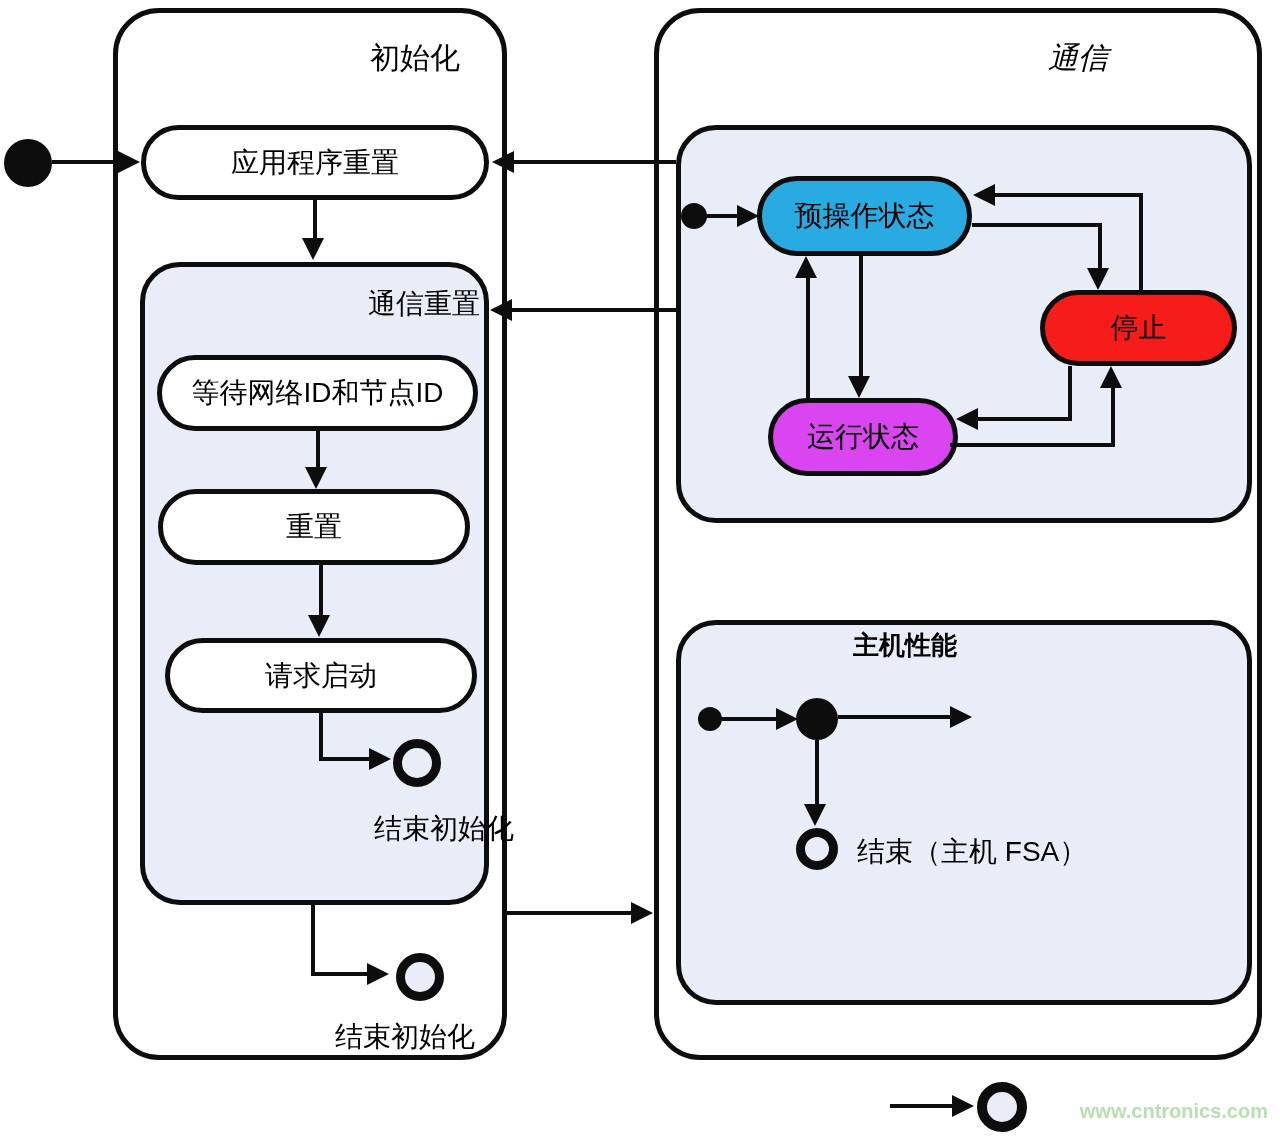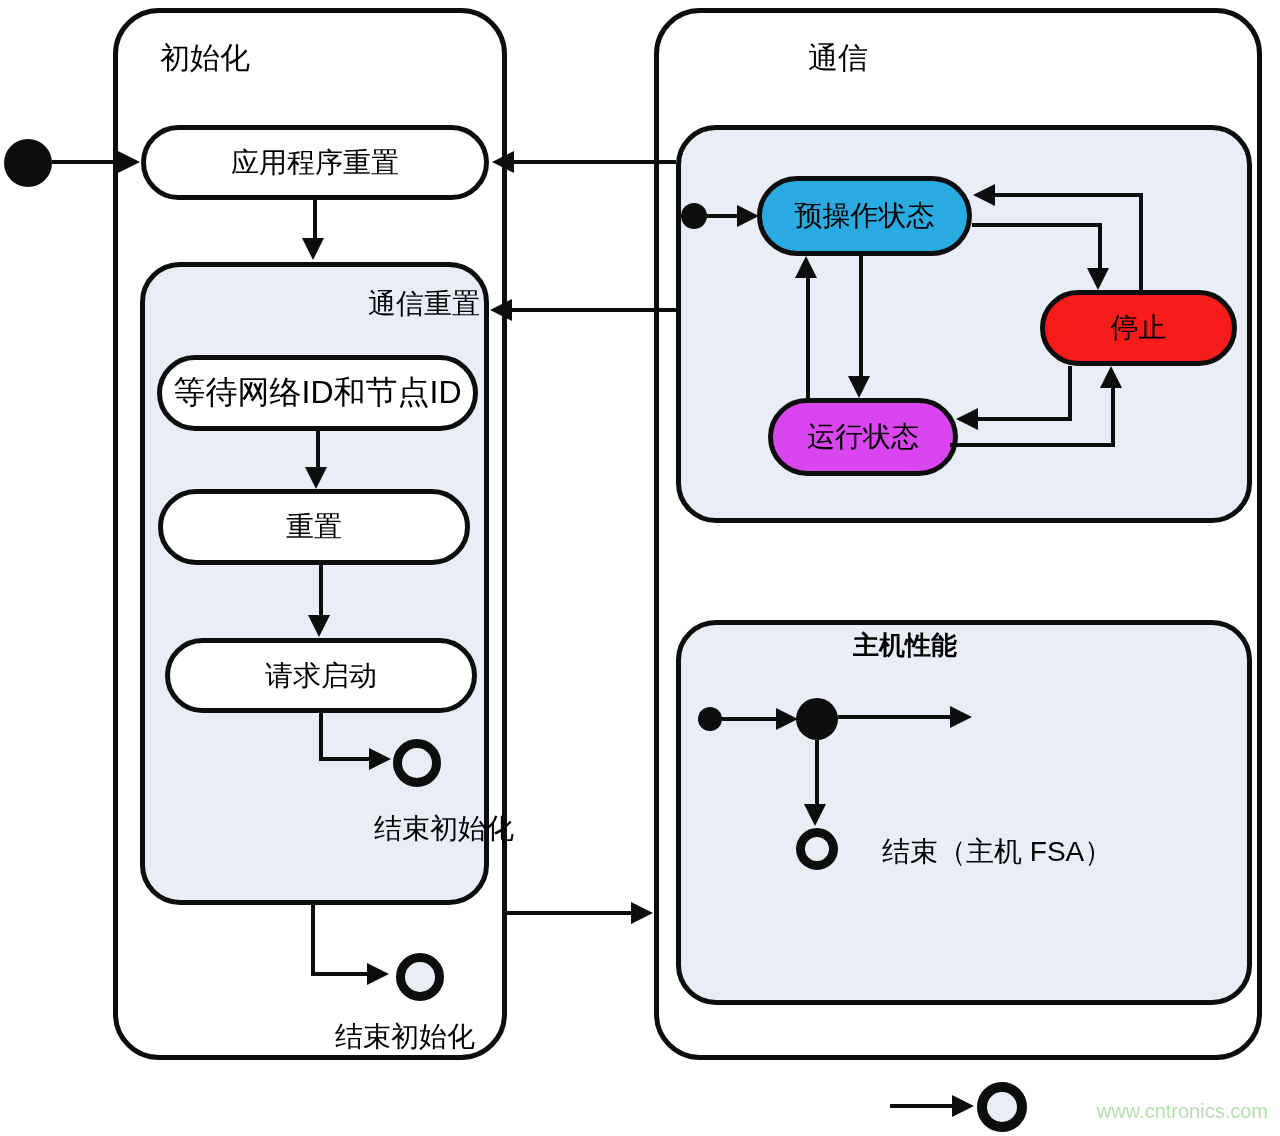--- a/index.html
+++ b/index.html
@@ -3,22 +3,22 @@
 <meta charset="utf-8">
 <style>
   html,body{margin:0;padding:0;background:#ffffff;}
   #canvas{position:relative;width:1280px;height:1136px;background:#ffffff;overflow:hidden;
           font-family:"Liberation Sans","DejaVu Sans",sans-serif;color:#000;}
   .abs{position:absolute;}
   .container{border:5px solid #0d0d0d;border-radius:46px;background:#ffffff;box-sizing:border-box;}
   .sub{border:5px solid #0d0d0d;border-radius:40px;background:#e9edf7;box-sizing:border-box;}
   .pill{border:5px solid #0d0d0d;border-radius:999px;background:#ffffff;box-sizing:border-box;
         display:flex;align-items:center;justify-content:center;font-size:28px;}
-  .pill.small{font-size:32px;text-align:right;}
-  .title{font-size:30px;text-align:left;}
+  .pill.small{font-size:28px;text-align:right;}
+  .title{font-size:30px;text-align:right;}
   .lbl{font-size:28px;text-align:right;white-space:nowrap;}
   .hl{height:4px;background:#0d0d0d;}
   .vl{width:4px;background:#0d0d0d;}
   .ah-r{width:0;height:0;border-top:11px solid transparent;border-bottom:11px solid transparent;border-left:22px solid #0d0d0d;}
   .ah-l{width:0;height:0;border-top:11px solid transparent;border-bottom:11px solid transparent;border-right:22px solid #0d0d0d;}
   .ah-d{width:0;height:0;border-left:11px solid transparent;border-right:11px solid transparent;border-top:22px solid #0d0d0d;}
   .ah-u{width:0;height:0;border-left:11px solid transparent;border-right:11px solid transparent;border-bottom:22px solid #0d0d0d;}
   .dot{background:#0d0d0d;border-radius:50%;}
   .endc{border-radius:50%;background:#e9edf7;border:9px solid #0d0d0d;box-sizing:border-box;}
   .watermark{font-size:20px;color:#b7e0b0;white-space:nowrap;}
@@ -67,21 +67,21 @@
   <div class="abs endc" style="left:393px;top:739px;width:48px;height:48px;"></div>
   <div class="abs lbl" style="left:250px;top:810px;width:264px;">结束初始化</div>
 
   <div class="abs vl" style="left:311px;top:905px;height:71px;"></div>
   <div class="abs hl" style="left:311px;top:972px;width:56px;"></div>
   <div class="abs ah-r" style="left:367px;top:963px;"></div>
   <div class="abs endc" style="left:396px;top:953px;width:48px;height:48px;"></div>
   <div class="abs lbl" style="left:225px;top:1018px;width:250px;">结束初始化</div>
 
   <div class="abs container" style="left:654px;top:8px;width:608px;height:1052px;"></div>
-  <div class="abs title" style="left:808px;top:38px;width:300px;">通信</div>
+  <div class="abs title" style="left:808px;top:38px;width:300px;font-style:italic;">通信</div>
 
   <div class="abs sub" style="left:676px;top:125px;width:576px;height:398px;"></div>
 
   <div class="abs dot" style="left:681px;top:203px;width:26px;height:26px;"></div>
   <div class="abs hl" style="left:705px;top:214px;width:34px;"></div>
   <div class="abs ah-r" style="left:737px;top:205px;"></div>
 
   <div class="abs pill" style="left:757px;top:176px;width:215px;height:80px;background:#29abe2;">
     <span>预操作状态</span>
   </div>
@@ -129,21 +129,21 @@
   <div class="abs ah-r" style="left:776px;top:708px;"></div>
   <div class="abs dot" style="left:796px;top:698px;width:42px;height:42px;"></div>
 
   <div class="abs lbl" style="left:837px;top:628px;width:120px;font-size:26px;font-weight:bold;">主机性能</div>
   <div class="abs hl" style="left:838px;top:715px;width:114px;"></div>
   <div class="abs ah-r" style="left:950px;top:706px;"></div>
 
   <div class="abs vl" style="left:815px;top:740px;height:66px;"></div>
   <div class="abs ah-d" style="left:804px;top:804px;"></div>
   <div class="abs endc" style="left:796px;top:828px;width:42px;height:42px;"></div>
-  <div class="abs lbl" style="left:857px;top:833px;text-align:left;margin-left:25px;">结束（主机 FSA）</div>
+  <div class="abs lbl" style="left:857px;top:833px;text-align:left;">结束（主机 FSA）</div>
 
   <div class="abs hl" style="left:890px;top:1104px;width:64px;"></div>
   <div class="abs ah-r" style="left:952px;top:1095px;"></div>
   <div class="abs endc" style="left:977px;top:1082px;width:50px;height:50px;border-width:10px;"></div>
 
-  <div class="abs watermark" style="left:1006px;top:1100px;width:262px;text-align:right;">www.cntronics.com</div>
+  <div class="abs watermark" style="left:1006px;top:1100px;width:262px;text-align:right;font-weight:bold;">www.cntronics.com</div>
 
 </div>
 
 </body></html>

